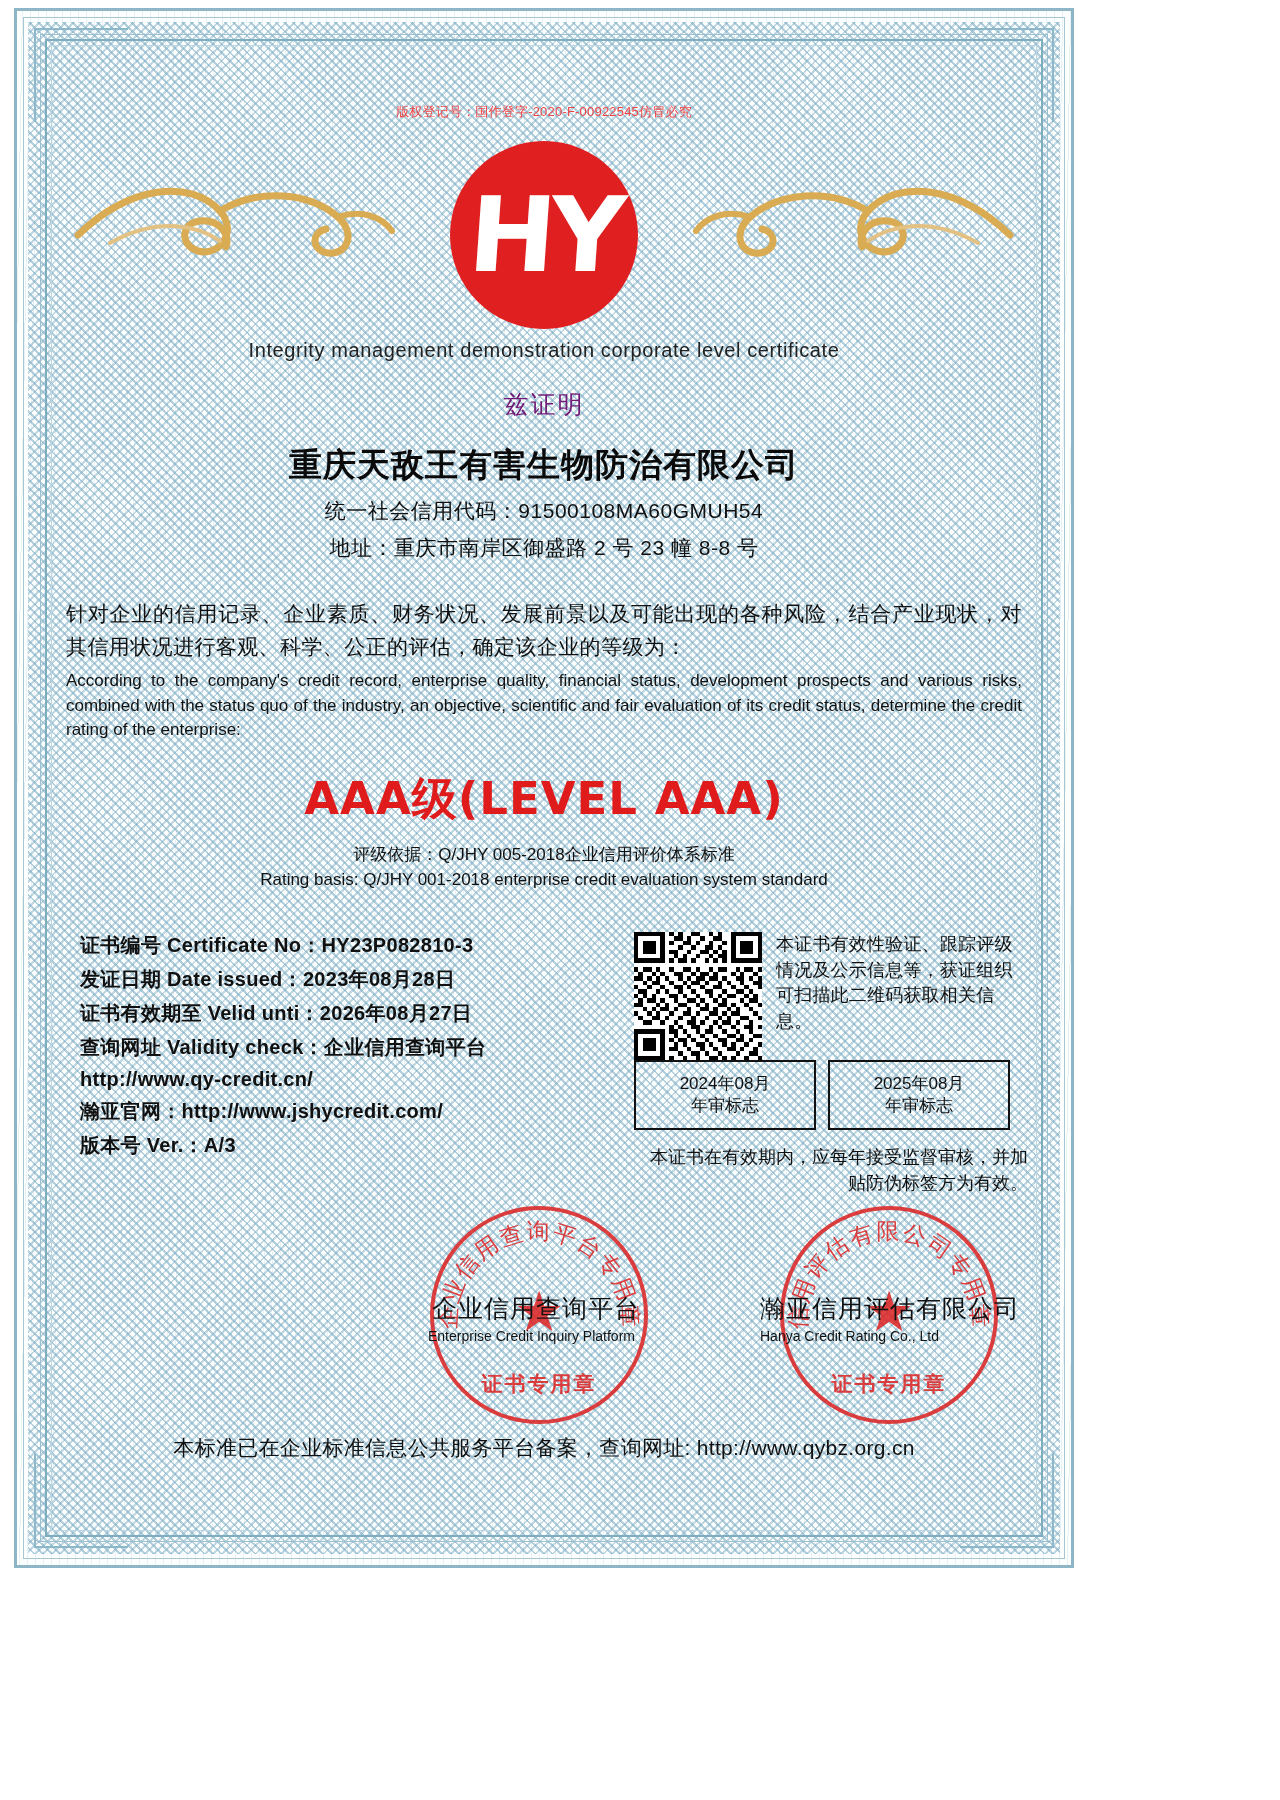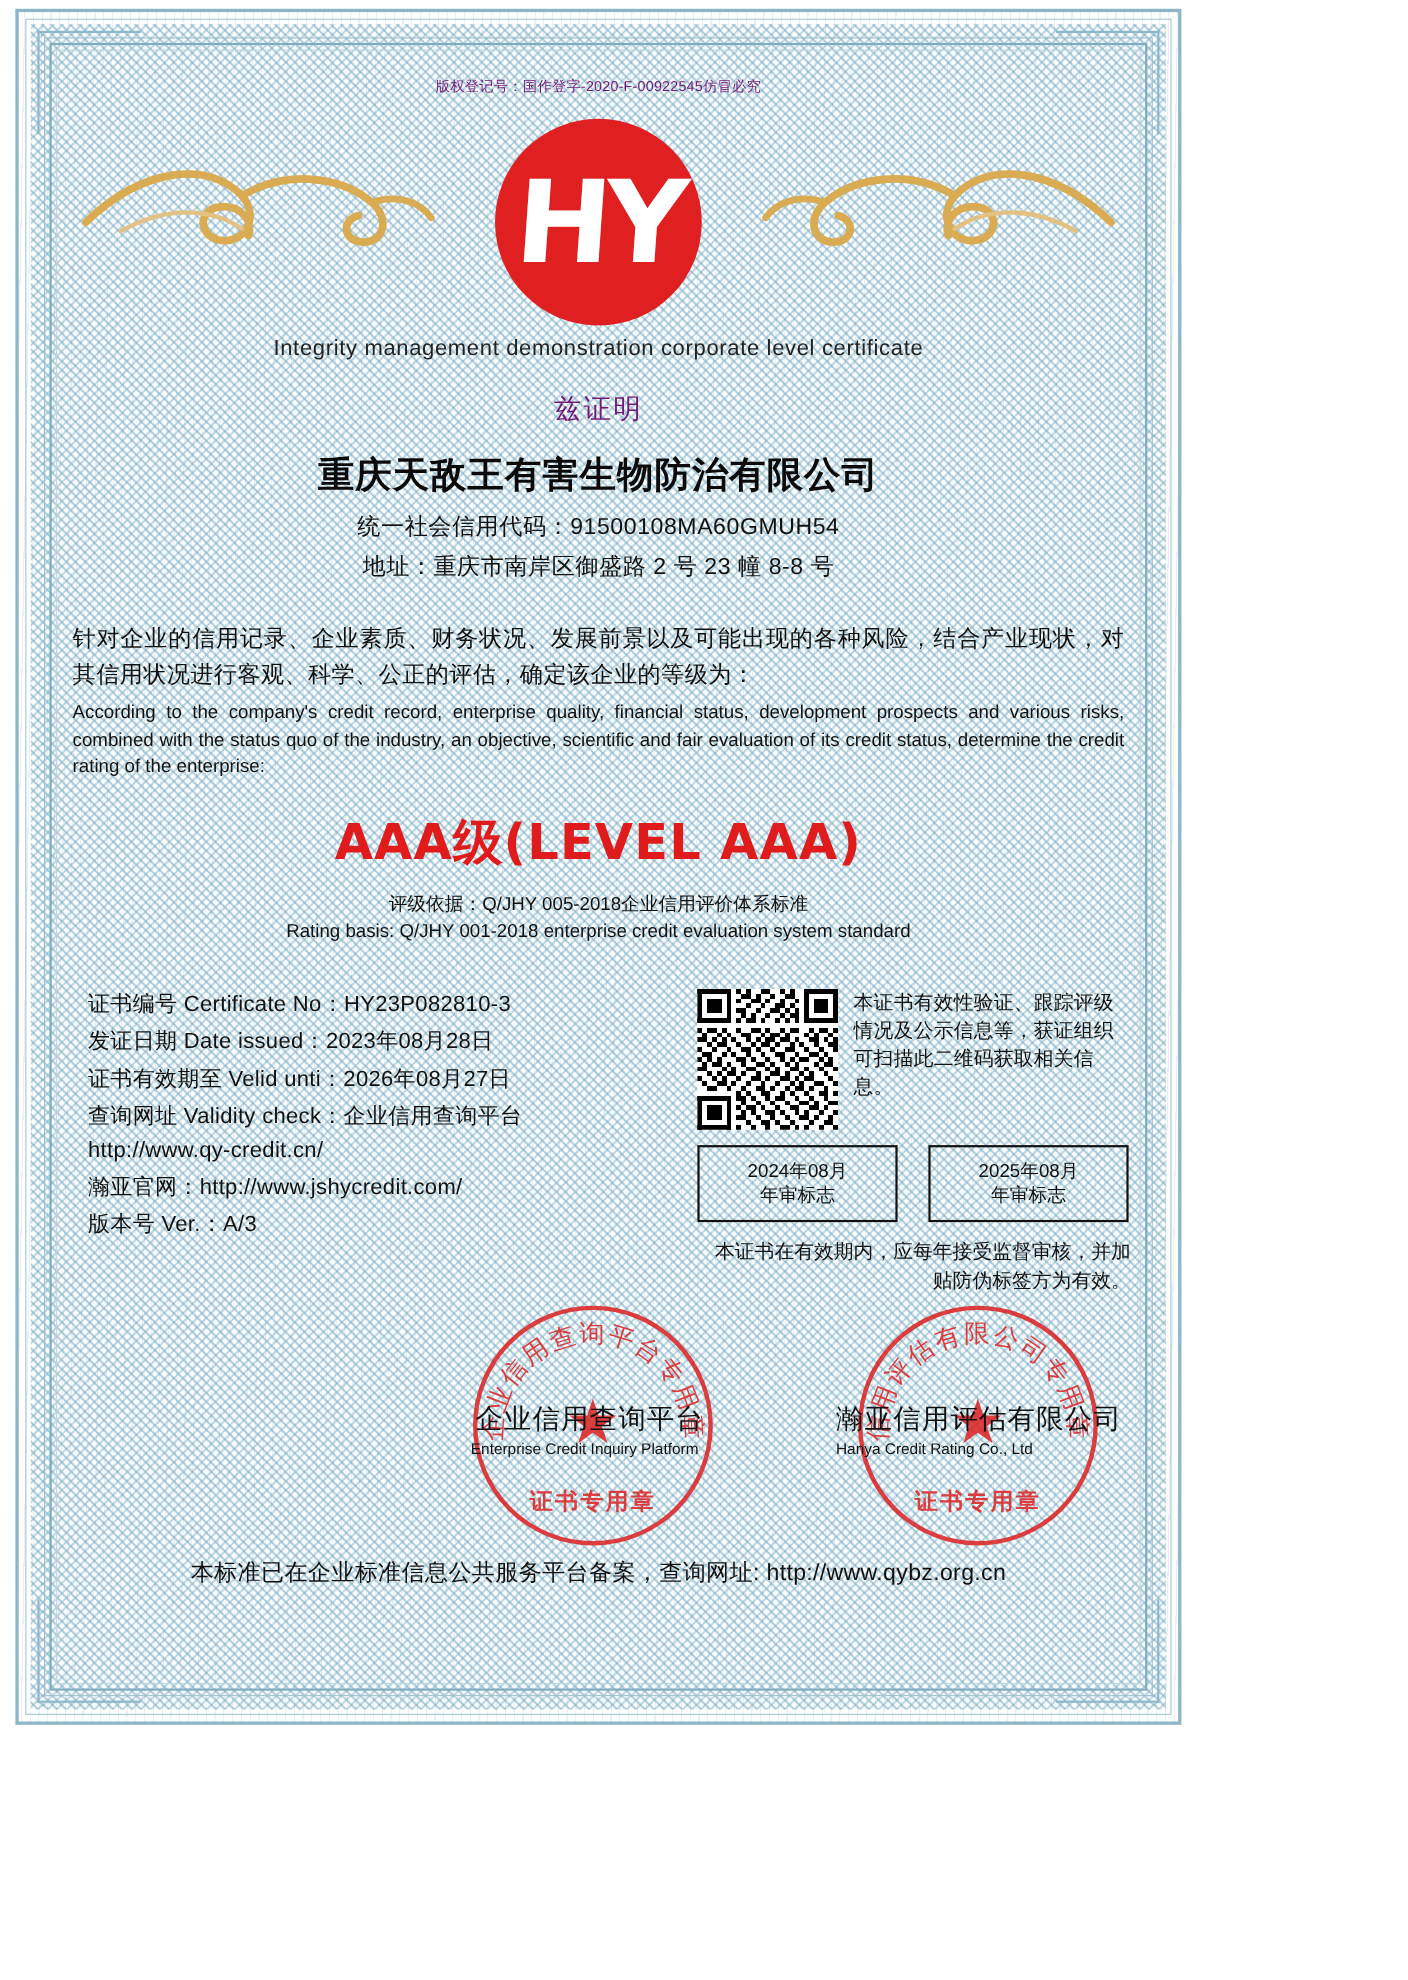--- a/index.html
+++ b/index.html
@@ -93,23 +93,23 @@
     position: absolute;
     left: 46px;
     right: 46px;
     top: 44px;
     bottom: 44px;
   }
 
   .copyright-line {
     text-align: center;
     font-size: 13px;
-    color: #701a75;
+    color: #ef4444;
     letter-spacing: 0.2px;
-    margin-top: 18px;
+    margin-top: 51px;
   }
 
   
   .logo-row {
     position: relative;
     height: 200px;
     margin-top: 6px;
   }
   .flourish {
     position: absolute;
@@ -235,20 +235,21 @@
 
   
   .lower {
     display: flex;
     margin-top: 42px;
     align-items: flex-start;
   }
   .details {
     width: 540px;
     padding-left: 20px;
+    font-weight: bold;
   }
   .detail-line {
     font-size: 20px;
     color: #111;
     margin-bottom: 7px;
     letter-spacing: 0.3px;
     white-space: nowrap;
   }
 
   .qr-area {
@@ -267,22 +268,22 @@
   }
   .qr-note {
     font-size: 18px;
     color: #111;
     line-height: 1.42;
     margin-left: 14px;
     letter-spacing: 0.2px;
   }
   .stamp-boxes {
     display: flex;
-    gap: 16px;
-    margin-top: 14px;
+    gap: 0;
+    margin-top: 0;
   }
   .stamp-box {
     width: 178px;
     height: 66px;
     border: 2px solid #111;
     display: flex;
     flex-direction: column;
     align-items: center;
     justify-content: center;
     font-size: 17px;

